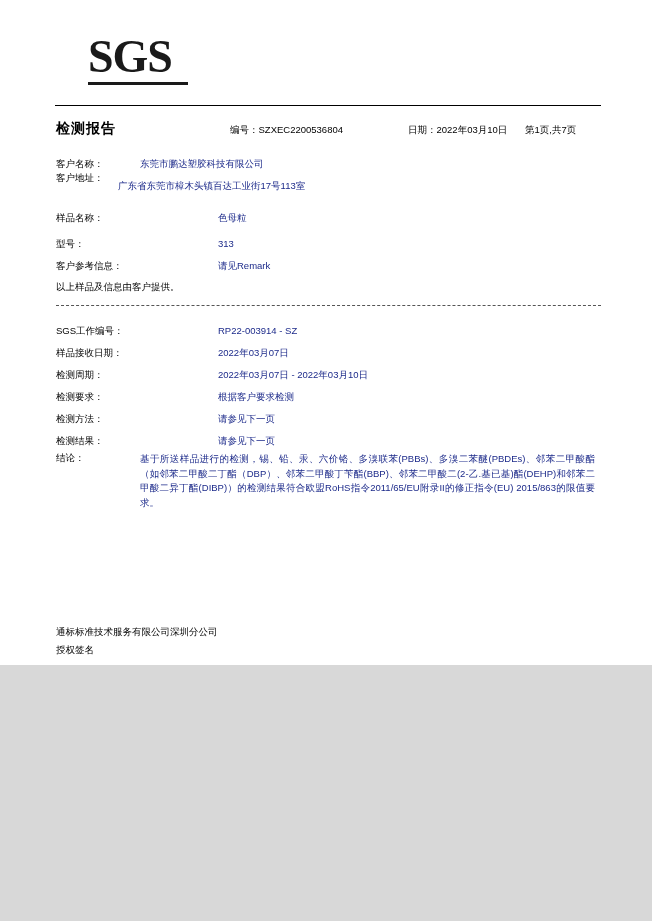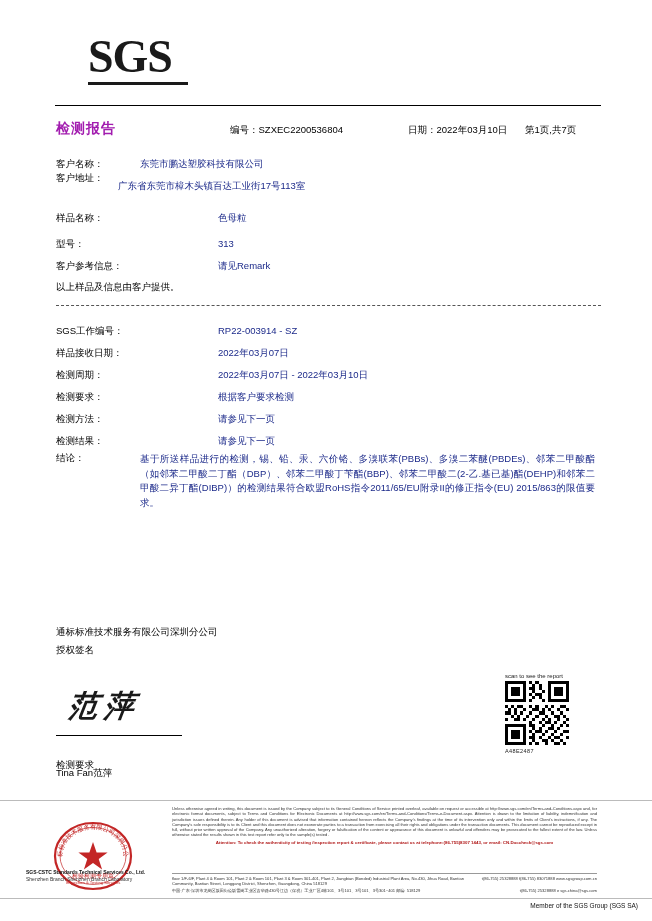--- a/index.html
+++ b/index.html
@@ -8,21 +8,21 @@
     background: #d8d8d8;
   }
   body {
     width: 652px;
     height: 921px;
     font-family: "Liberation Sans", sans-serif;
   }
   .page {
     position: relative;
     width: 652px;
-    height: 921px;
+    height: 665px;
     background: #ffffff;
     overflow: hidden;
   }
   
   .logo-wrap {
     position: absolute;
     left: 88px;
     top: 34px;
   }
   .logo-text {
@@ -47,21 +47,21 @@
     height: 1px;
     background: #000;
   }
   
   .doc-title {
     position: absolute;
     left: 56px;
     top: 120px;
     font-size: 14px;
     font-weight: bold;
-    color: #a21caf;
+    color: #000000;
     letter-spacing: 1px;
   }
   .rpt-no {
     position: absolute;
     left: 230px;
     top: 124px;
     font-size: 9.5px;
     color: #000;
   }
   .rpt-date {

